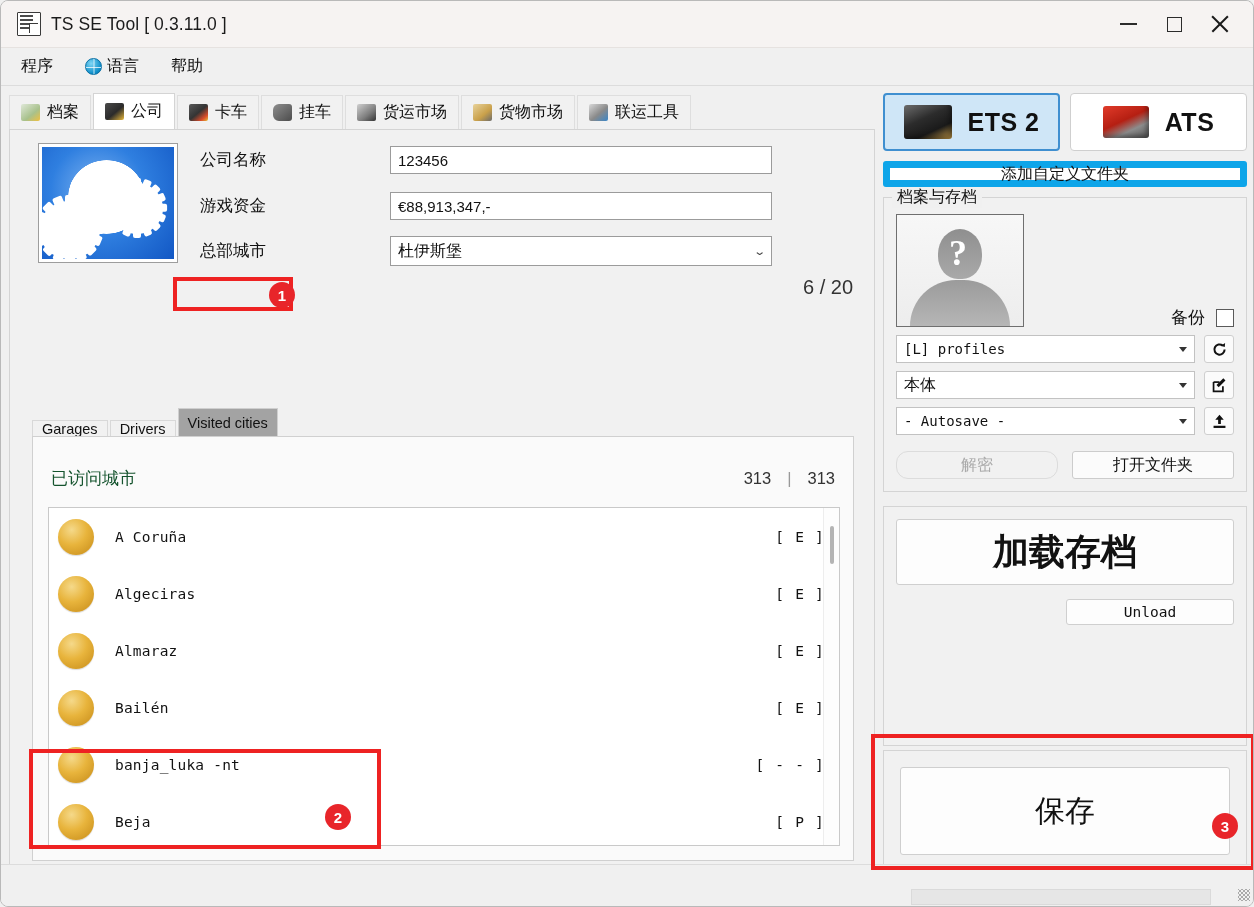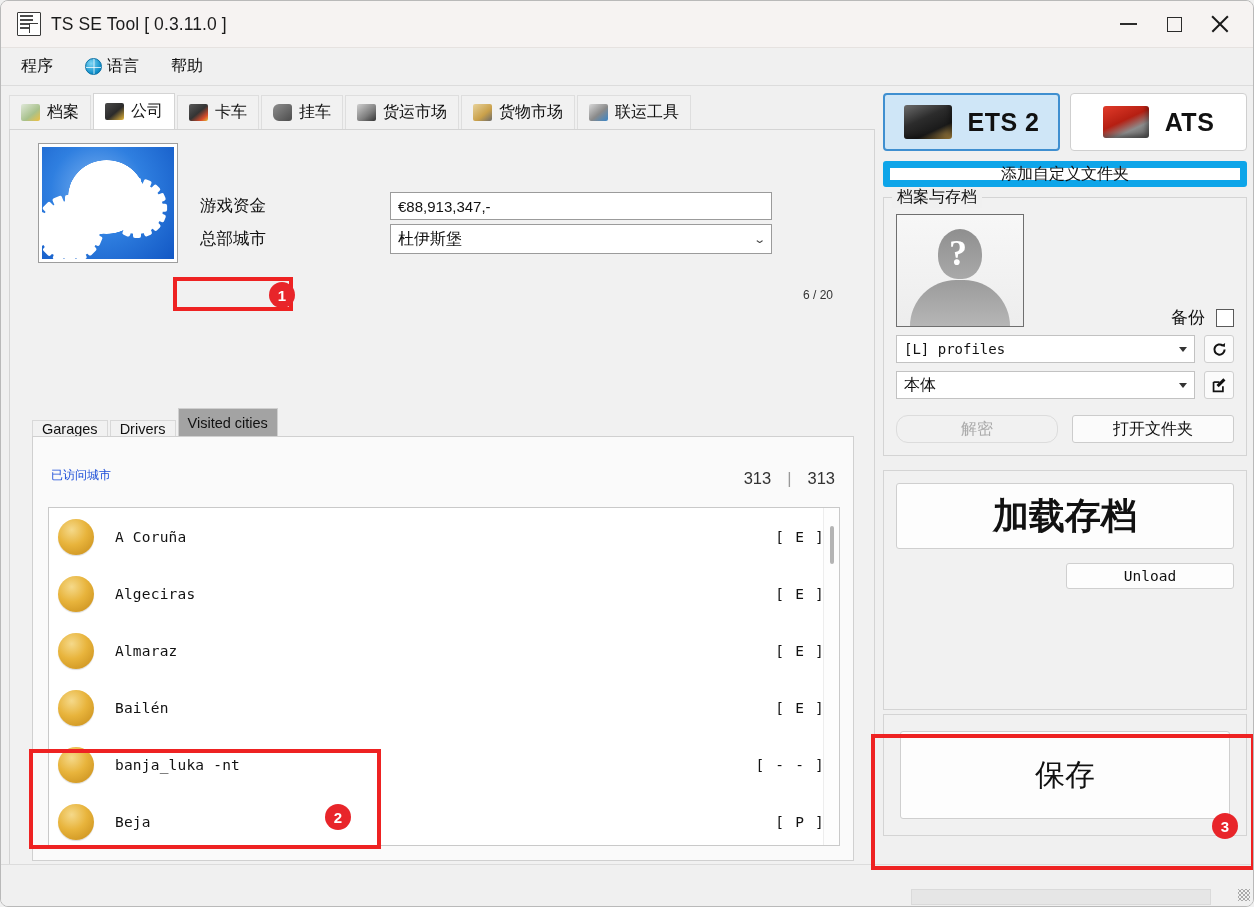--- a/index.html
+++ b/index.html
@@ -189,22 +189,22 @@
   .field-combo {
     width: 382px; height: 30px;
     background: #ffffff;
     border: 1px solid #9b9b9b;
     font-size: 16px; color: #111;
     padding: 0 7px;
     display: flex; align-items: center; justify-content: space-between;
   }
   .chev { font-size: 11px; color: #444; transform: scaleX(1.4); }
   .counter {
-    position: absolute; left: 793px; top: 158px;
-    font-size: 12px; color: #333;
+    position: absolute; left: 793px; top: 146px;
+    font-size: 20px; color: #333;
   }
 
   
   .inner-tabs {
     position: absolute; left: 22px; top: 277px;
     display: flex; align-items: flex-end; height: 30px;
   }
   .itab {
     height: 17px; padding: 0 9px;
     display: flex; align-items: center;
@@ -215,21 +215,21 @@
   .itab.active { background: #a3a3a3; height: 29px; border-color: #cfcfcf; }
 
   .content-box {
     position: absolute; left: 22px; top: 306px;
     width: 822px; height: 425px;
     background: #fafafa;
     border: 1px solid #d0d0d0;
   }
   .box-header {
     position: absolute; left: 18px; top: 30px;
-    font-size: 12px; color: #1d4ed8;
+    font-size: 17px; color: #14532d;
   }
   .box-counts {
     position: absolute; right: 18px; top: 32px;
     font-size: 16.5px; color: #333;
     display: flex; gap: 16px; align-items: center;
   }
   .box-counts .sep { color: #999; }
 
   .list {
     position: absolute; left: 15px; top: 70px;
@@ -575,28 +575,32 @@
               <i style="transform: rotate(67.5deg);"></i>
               <i style="transform: rotate(90deg);"></i>
               <i style="transform: rotate(112.5deg);"></i>
               <i style="transform: rotate(135deg);"></i>
               <i style="transform: rotate(157.5deg);"></i>
             </div>
           </div>
       </div>
     </div>
 
+    <div class="field-row" style="top:16px;">
+      <div class="field-label">公司名称</div>
+      <div class="field-input">123456</div>
+    </div>
     <div class="counter">6 / 20</div>
 
     <div class="field-row" style="top:62px;">
       <div class="field-label">游戏资金</div>
       <div class="field-input">€88,913,347,-</div>
     </div>
 
-    <div class="field-row" style="top:94px;">
+    <div class="field-row" style="top:106px;">
       <div class="field-label">总部城市</div>
       <div class="field-combo">
         <span>杜伊斯堡</span>
         <span class="chev">⌄</span>
       </div>
     </div>
 
     <div class="inner-tabs">
       <div class="itab">
         <span>Garages</span>
@@ -718,20 +722,32 @@
         </div>
         <div class="sq-btn">
           <svg width="17" height="17" viewBox="0 0 20 20">
             <path d="M3 6 L3 17 L14 17 L14 11" fill="none" stroke="#111" stroke-width="2"></path>
             <path d="M3 6 L10 6" fill="none" stroke="#111" stroke-width="2"></path>
             <path d="M9 12 L17 4 L14.5 1.5 L6.5 9.5 Z" fill="#111"></path>
           </svg>
         </div>
       </div>
 
+      <div class="combo-row">
+        <div class="combo">
+          <span>- Autosave -</span>
+          <span class="arrow"></span>
+        </div>
+        <div class="sq-btn">
+          <svg width="17" height="17" viewBox="0 0 20 20">
+            <path d="M10 2 L15 8 L11.6 8 L11.6 13 L8.4 13 L8.4 8 L5 8 Z" fill="#111"></path>
+            <rect x="3" y="15" width="14" height="2.6" fill="#111"></rect>
+          </svg>
+        </div>
+      </div>
 
       <div class="grp-btn-row">
         <div class="btn-decrypt">
           <span>解密</span>
         </div>
         <div class="btn-openfolder">
           <span>打开文件夹</span>
         </div>
       </div>
     </div>

